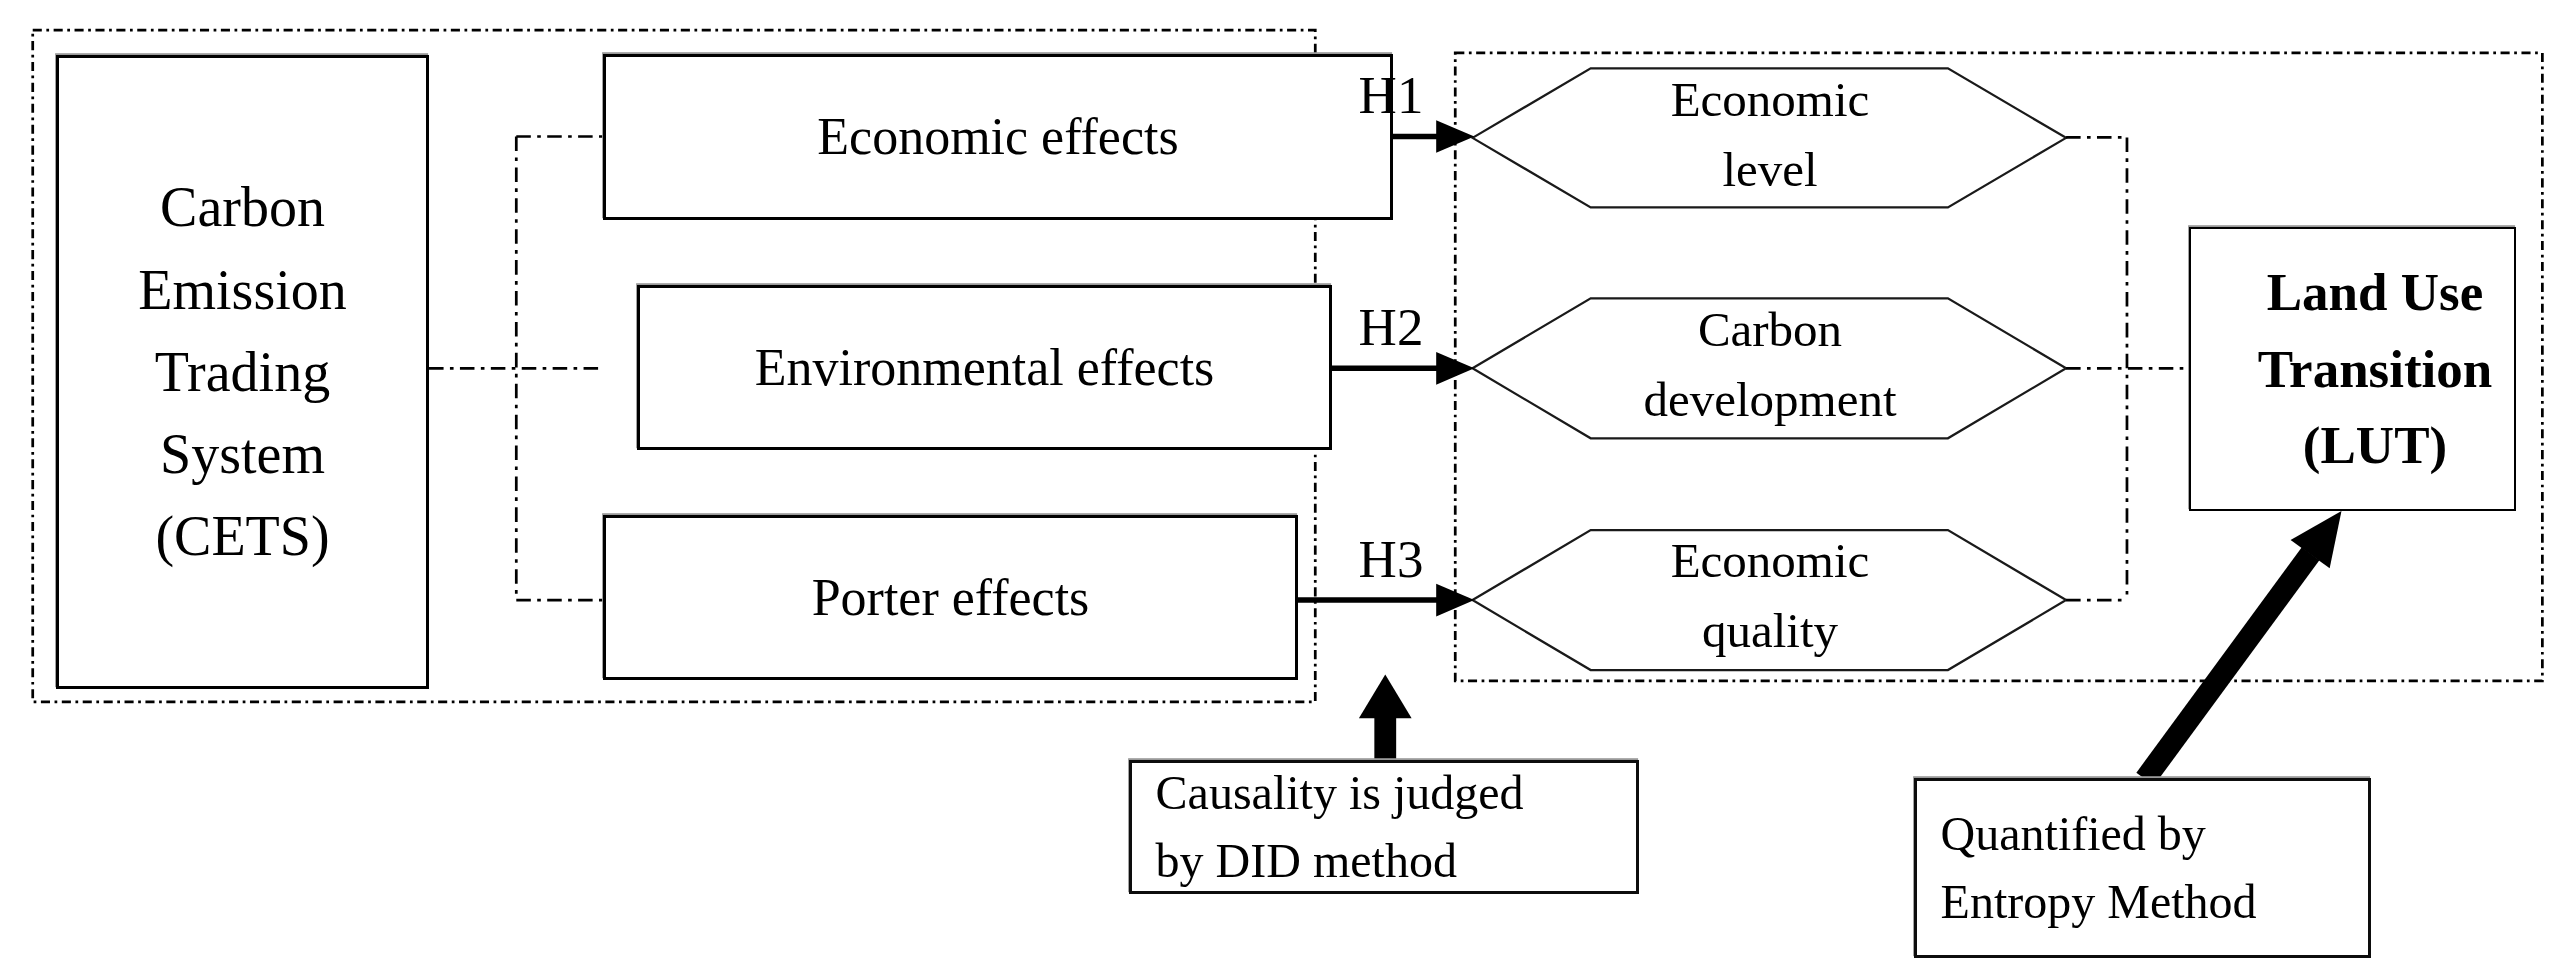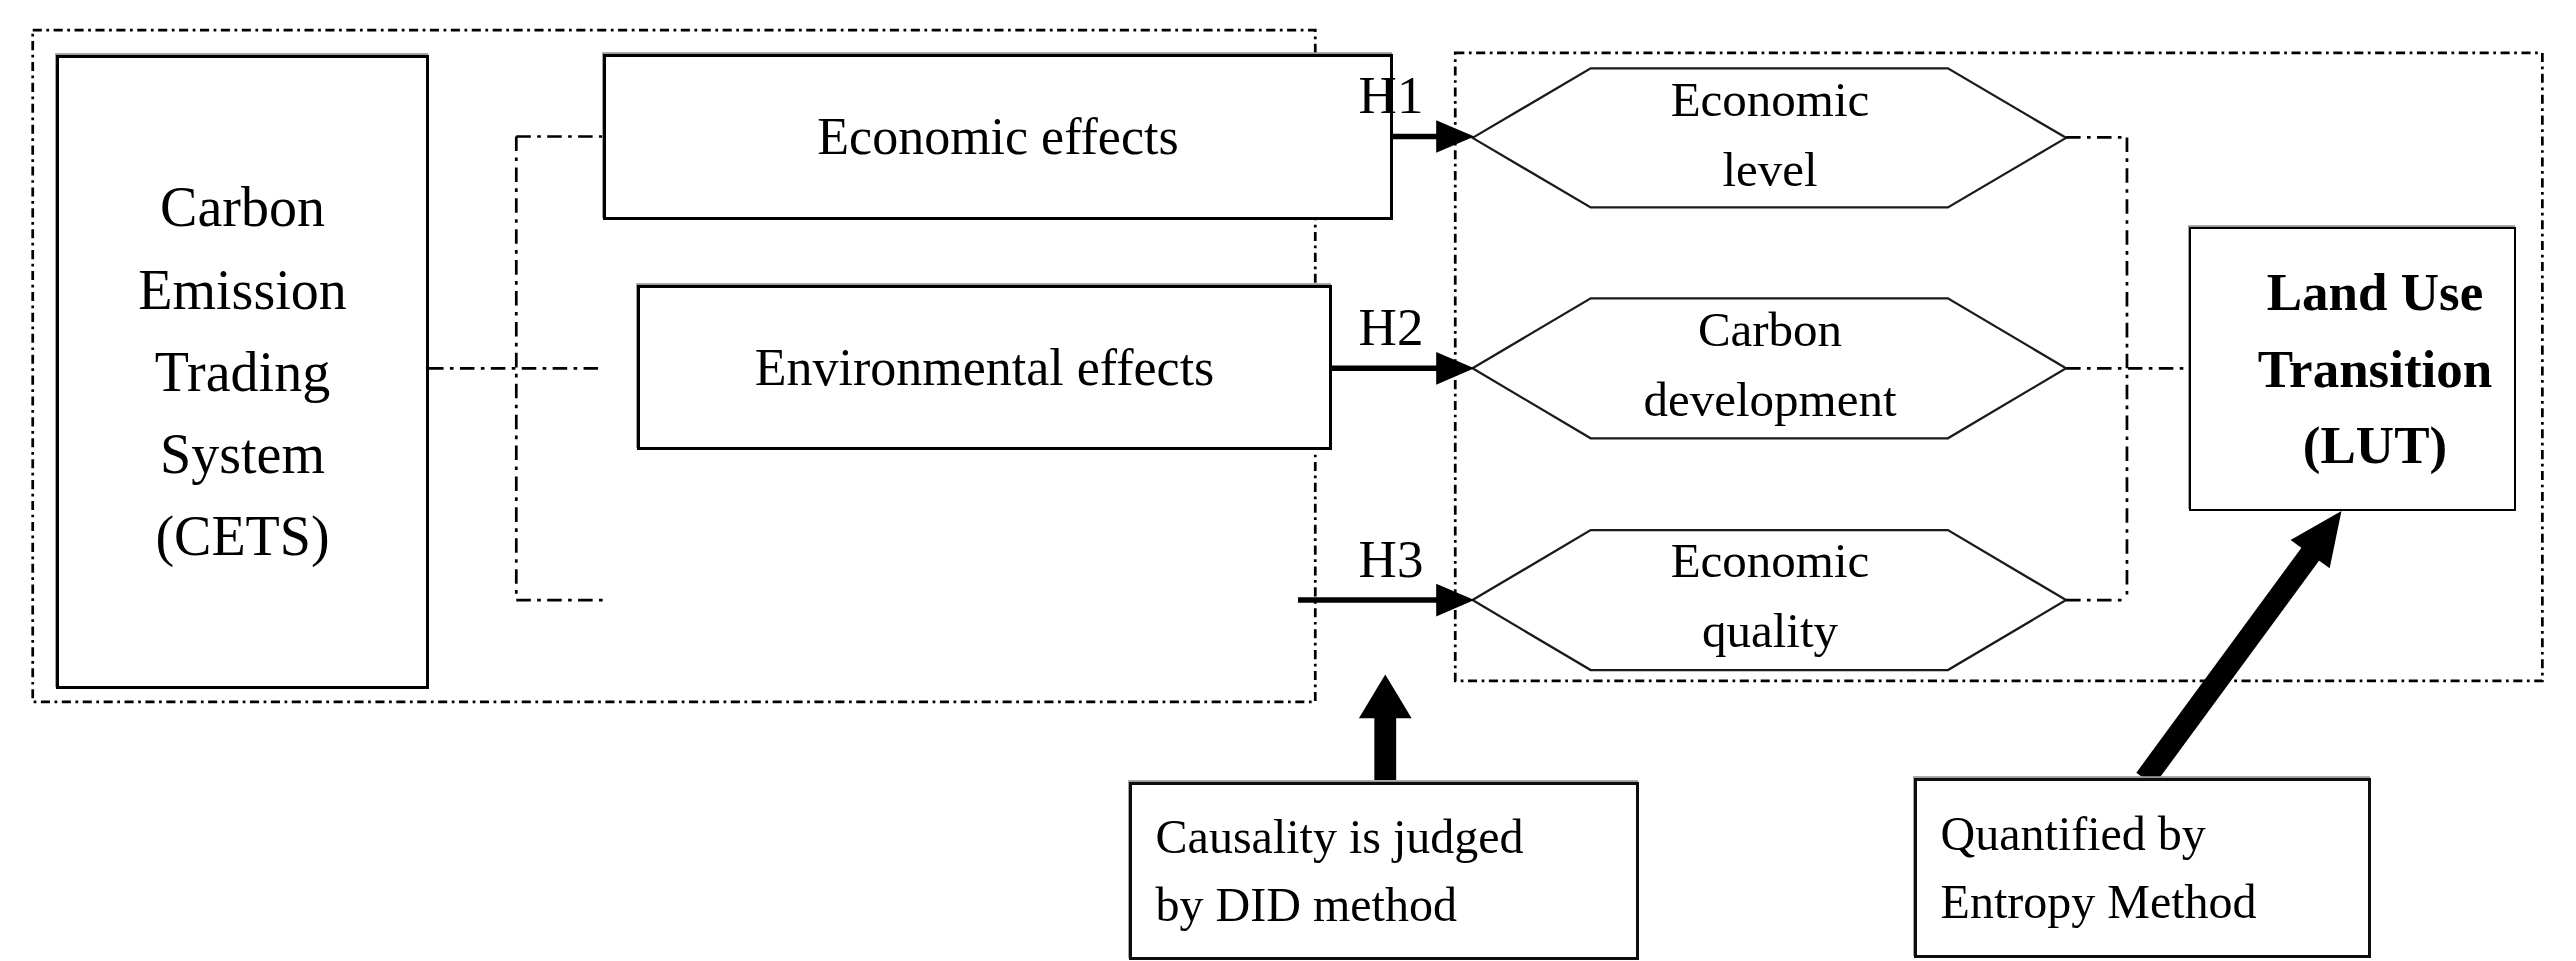--- a/index.html
+++ b/index.html
@@ -56,21 +56,21 @@
     border: 3.6px solid #0d0d0d;
     display: flex;
     align-items: center;
     justify-content: flex-start;
     text-align: left;
     padding-left: 23.6px;
     font-size: 48px;
     z-index: 2;
     box-shadow: -0.9px -1.8px 0 #9a9a9a;
   }
-  #causality-note { left: 1129px; top: 782px; width: 510px; height: 178px; }
+  #causality-note { left: 1129px; top: 760px; width: 510px; height: 134px; }
   #entropy-note   { left: 1914px; top: 778px; width: 457px; height: 180px; }
   .hex-label {
     position: absolute;
     display: flex;
     justify-content: center;
     text-align: center;
     font-size: 49px;
     z-index: 2;
   }
   #hex-label-1 { left: 1473px; top: 65px;  width: 594px; height: 143px; }
@@ -142,20 +142,23 @@
 System
 (CETS)</span>
   </div>
 
   <div class="node" id="economic-effects-box">
     <span class="label">Economic effects</span>
   </div>
   <div class="node" id="environmental-effects-box">
     <span class="label">Environmental effects</span>
   </div>
+  <div class="node" id="porter-effects-box">
+    <span class="label">Porter effects</span>
+  </div>
 
   <div class="h-label" id="h1-label">H1</div>
   <div class="h-label" id="h2-label">H2</div>
   <div class="h-label" id="h3-label">H3</div>
 
   <div class="hex-label" id="hex-label-1">
     <span class="label">Economic
 level</span>
   </div>
   <div class="hex-label" id="hex-label-2">

